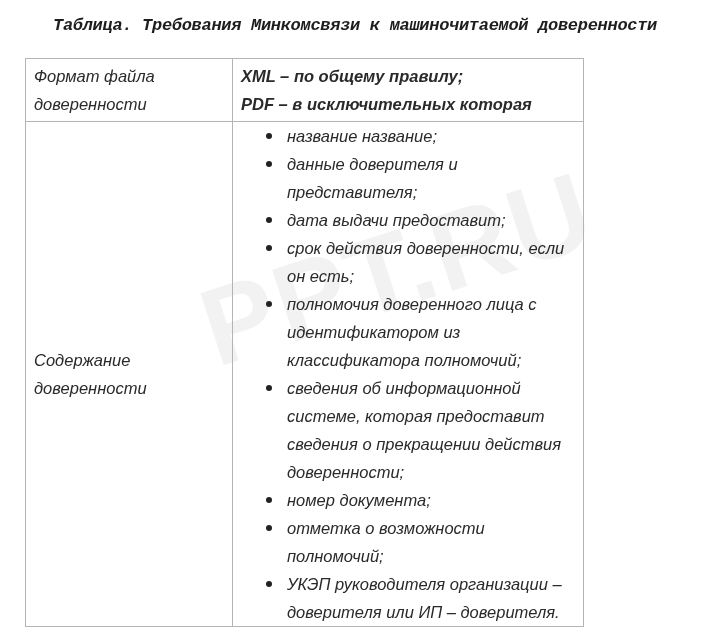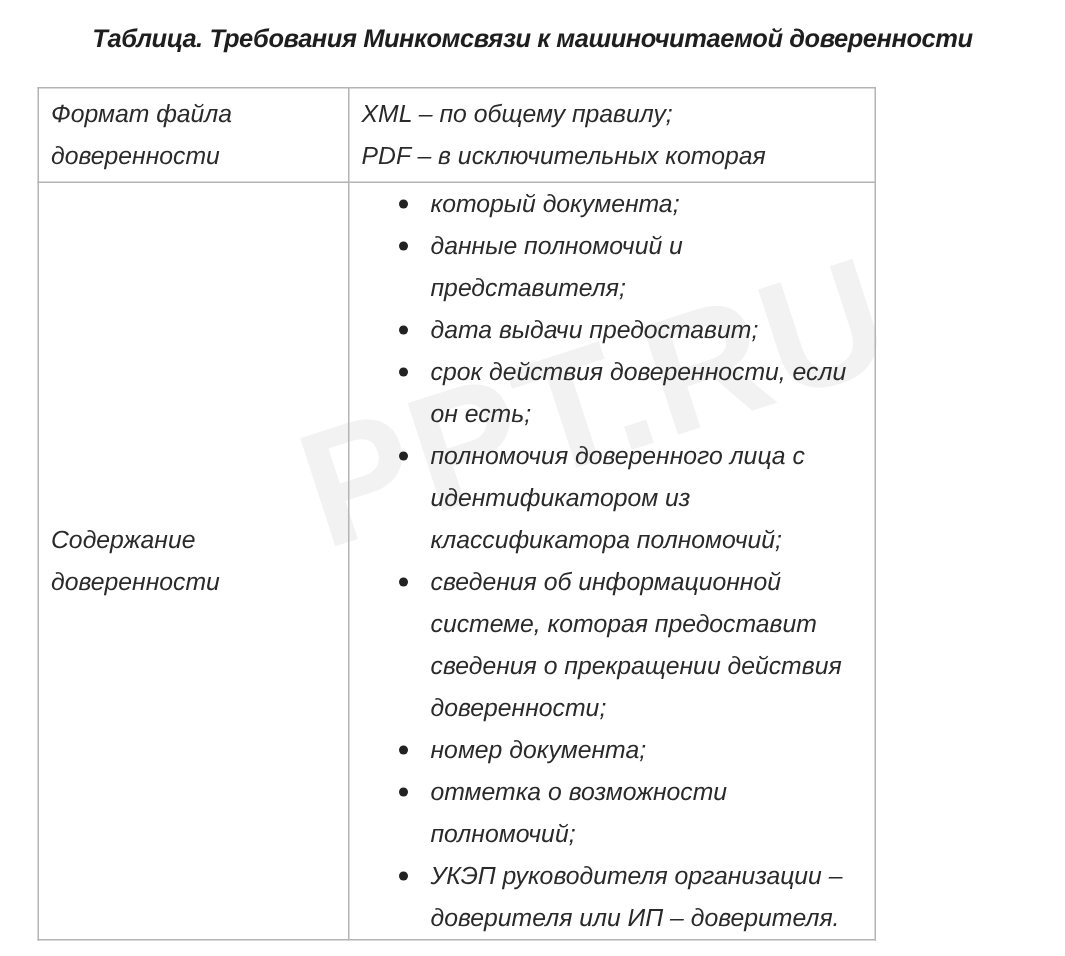--- a/index.html
+++ b/index.html
@@ -1,32 +1,32 @@
 <!DOCTYPE html>
 <html><head>
 <meta charset="utf-8">
 <style>
   html, body { margin:0; padding:0; background:#ffffff; }
   body { width:710px; height:637px; position:relative; overflow:hidden;
          font-family:"Liberation Sans", sans-serif; color:#222; }
   .title { position:absolute; left:0; top:16px; width:710px; text-align:center;
-           font-family:Liberation Sans, sans-serif; font-style:italic; font-weight:bold;
+           font-family:Liberation Mono, monospace; font-style:italic; font-weight:bold;
            font-size:17px; color:#1e1e1e; letter-spacing:-0.3px; }
   table.req { position:absolute; left:25px; top:58px; width:559px; border-collapse:collapse;
               font-style:italic; font-size:16.5px; color:#2a2a2a; }
   table.req td { border:1px solid #b4b4b4; vertical-align:middle; line-height:28px; padding:0 8px; }
   td.label { width:190px; }
   tr.r1 td { height:62px; }
   tr.r2 td { height:72px; }
   tr.r3 td { height:413px; }
   ul.items { margin:0; padding:0 0 0 46px; list-style:none; }
   ul.items li { position:relative; }
   ul.items li::before { content:""; position:absolute; left:-21px; top:11px; width:6px; height:6px;
                         border-radius:50%; background:#222; }
-  .line { display:block; }
+  .line { display:block;font-weight:bold; }
   .watermark { position:absolute; left:195px; top:205px; font-size:110px; font-weight:bold;
                color:rgba(0,0,0,0.05); transform:rotate(-18deg); font-family:"Liberation Sans", sans-serif;
                pointer-events:none; letter-spacing:2px; }
 </style>
 </head>
 <body>
 
 <div class="watermark">PPT.RU</div>
 
 <div class="title">Таблица. Требования Минкомсвязи к машиночитаемой доверенности</div>
@@ -37,22 +37,22 @@
     <td class="label">Формат файла доверенности</td>
     <td>
       <span class="line">XML – по общему правилу;</span>
       <span class="line">PDF – в исключительных которая</span>
     </td>
   </tr>
   <tr class="r3">
     <td class="label">Содержание доверенности</td>
     <td>
       <ul class="items">
-        <li>который документа;</li>
-        <li>данные полномочий и представителя;</li>
+        <li>название название;</li>
+        <li>данные доверителя и представителя;</li>
         <li>дата выдачи предоставит;</li>
         <li>срок действия доверенности, если он есть;</li>
         <li>полномочия доверенного лица с идентификатором из классификатора полномочий;</li>
         <li>сведения об информационной системе, которая предоставит сведения о прекращении действия доверенности;</li>
         <li>номер документа;</li>
         <li>отметка о возможности полномочий;</li>
         <li>УКЭП руководителя организации – доверителя или ИП – доверителя.</li>
       </ul>
     </td>
   </tr>

